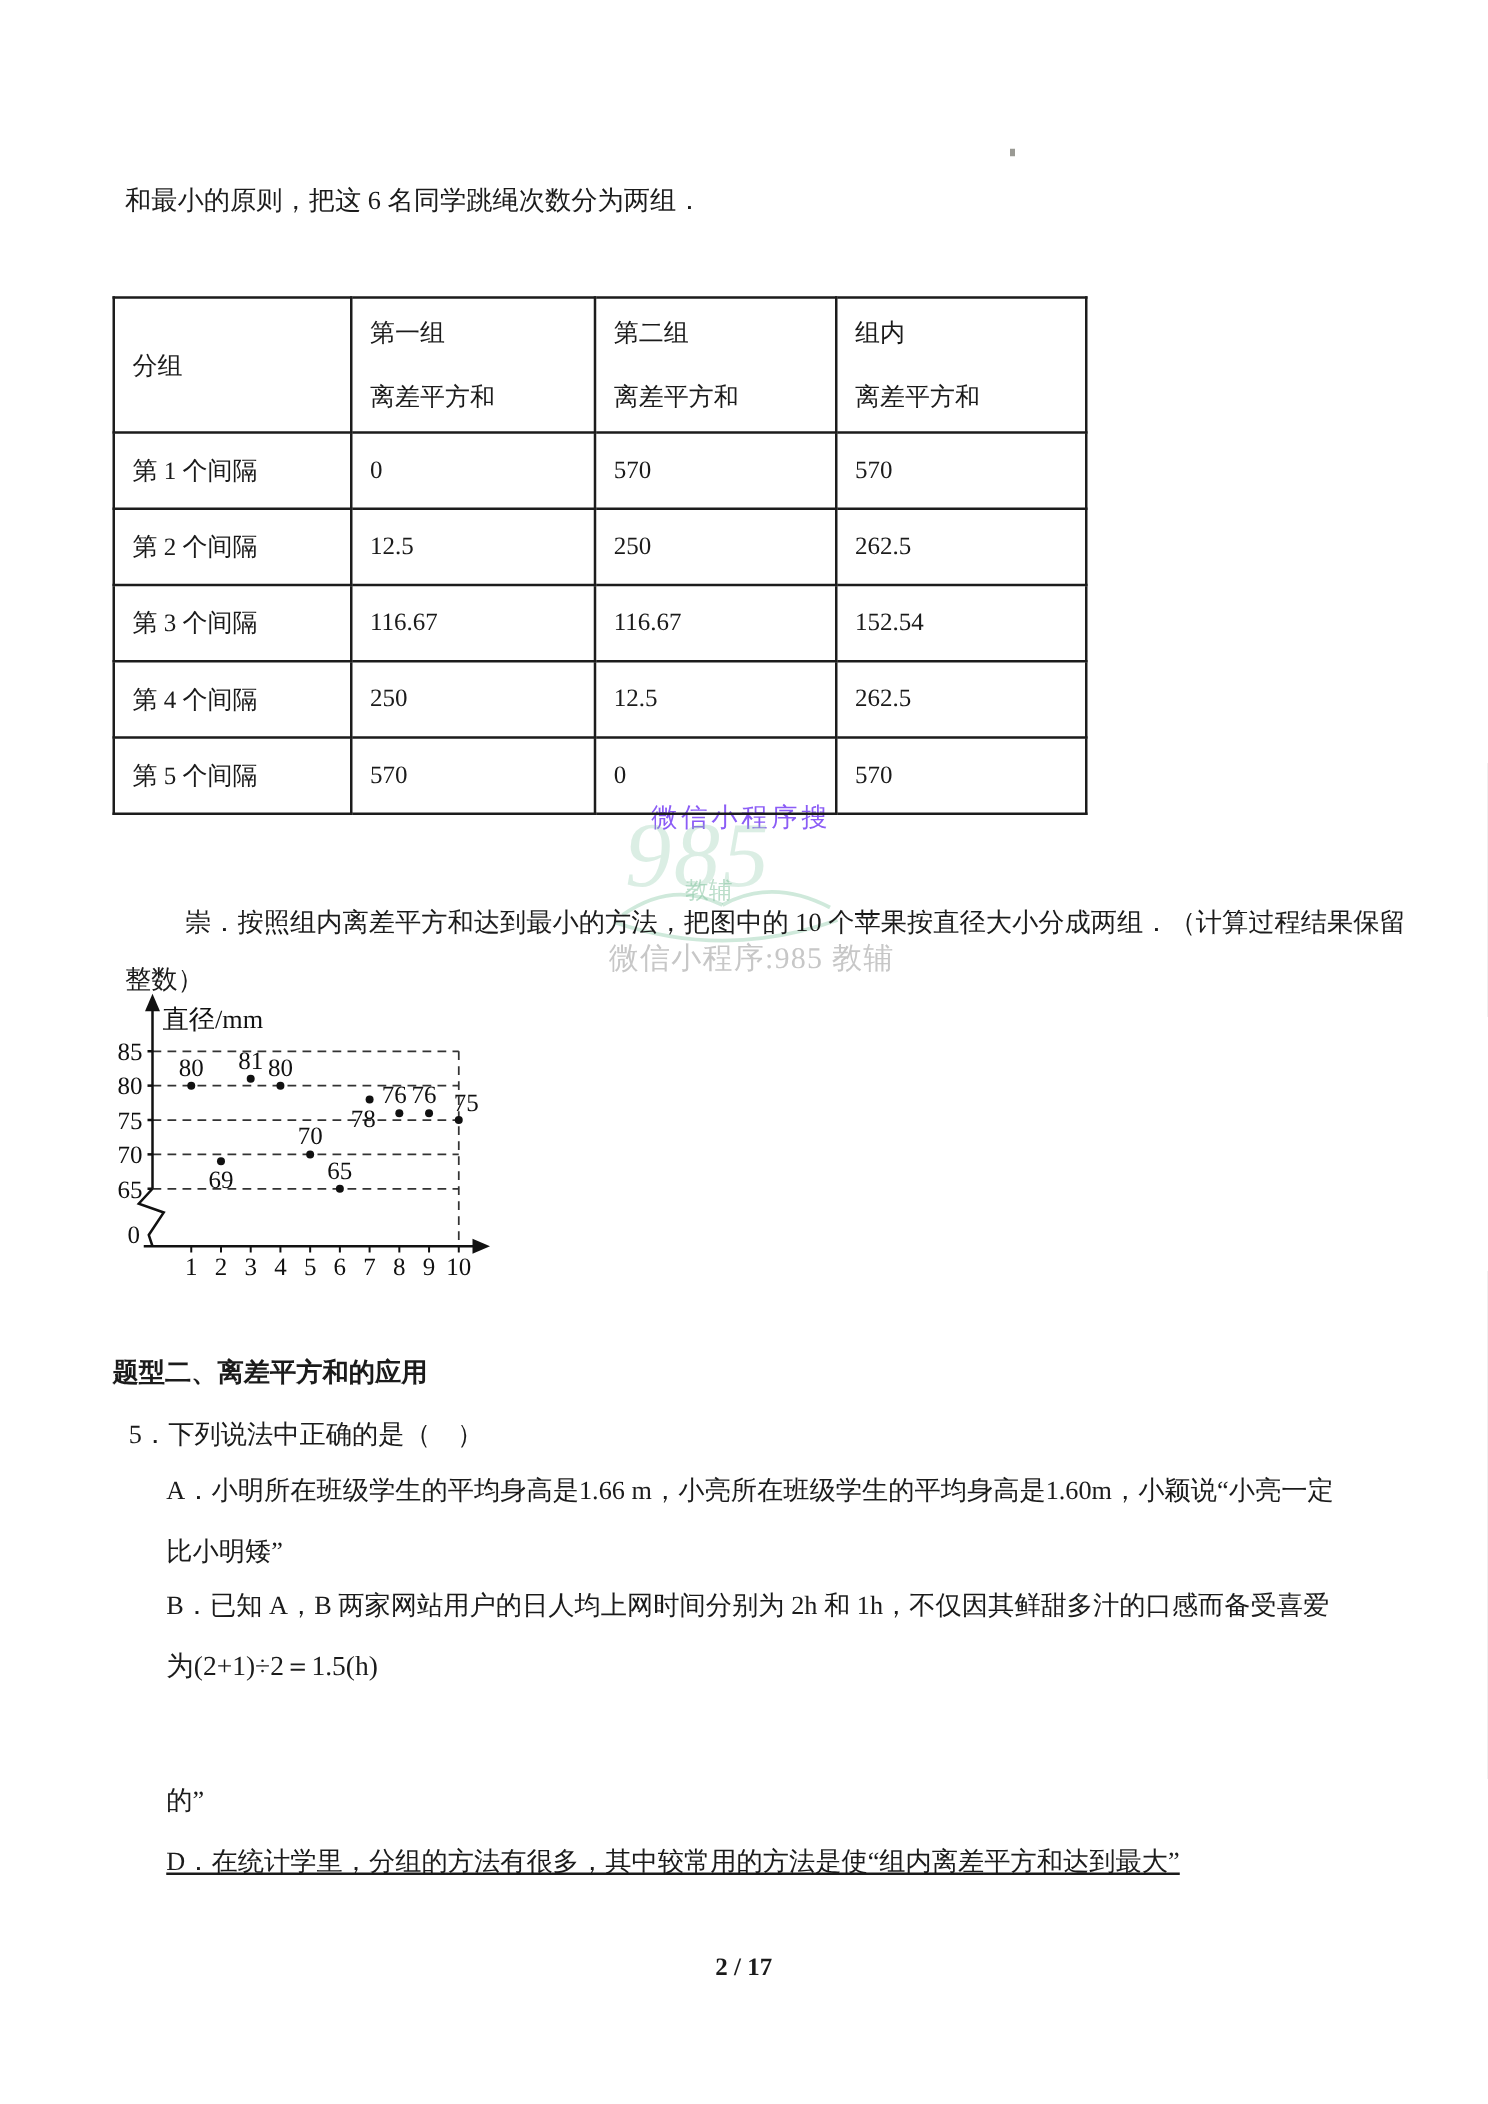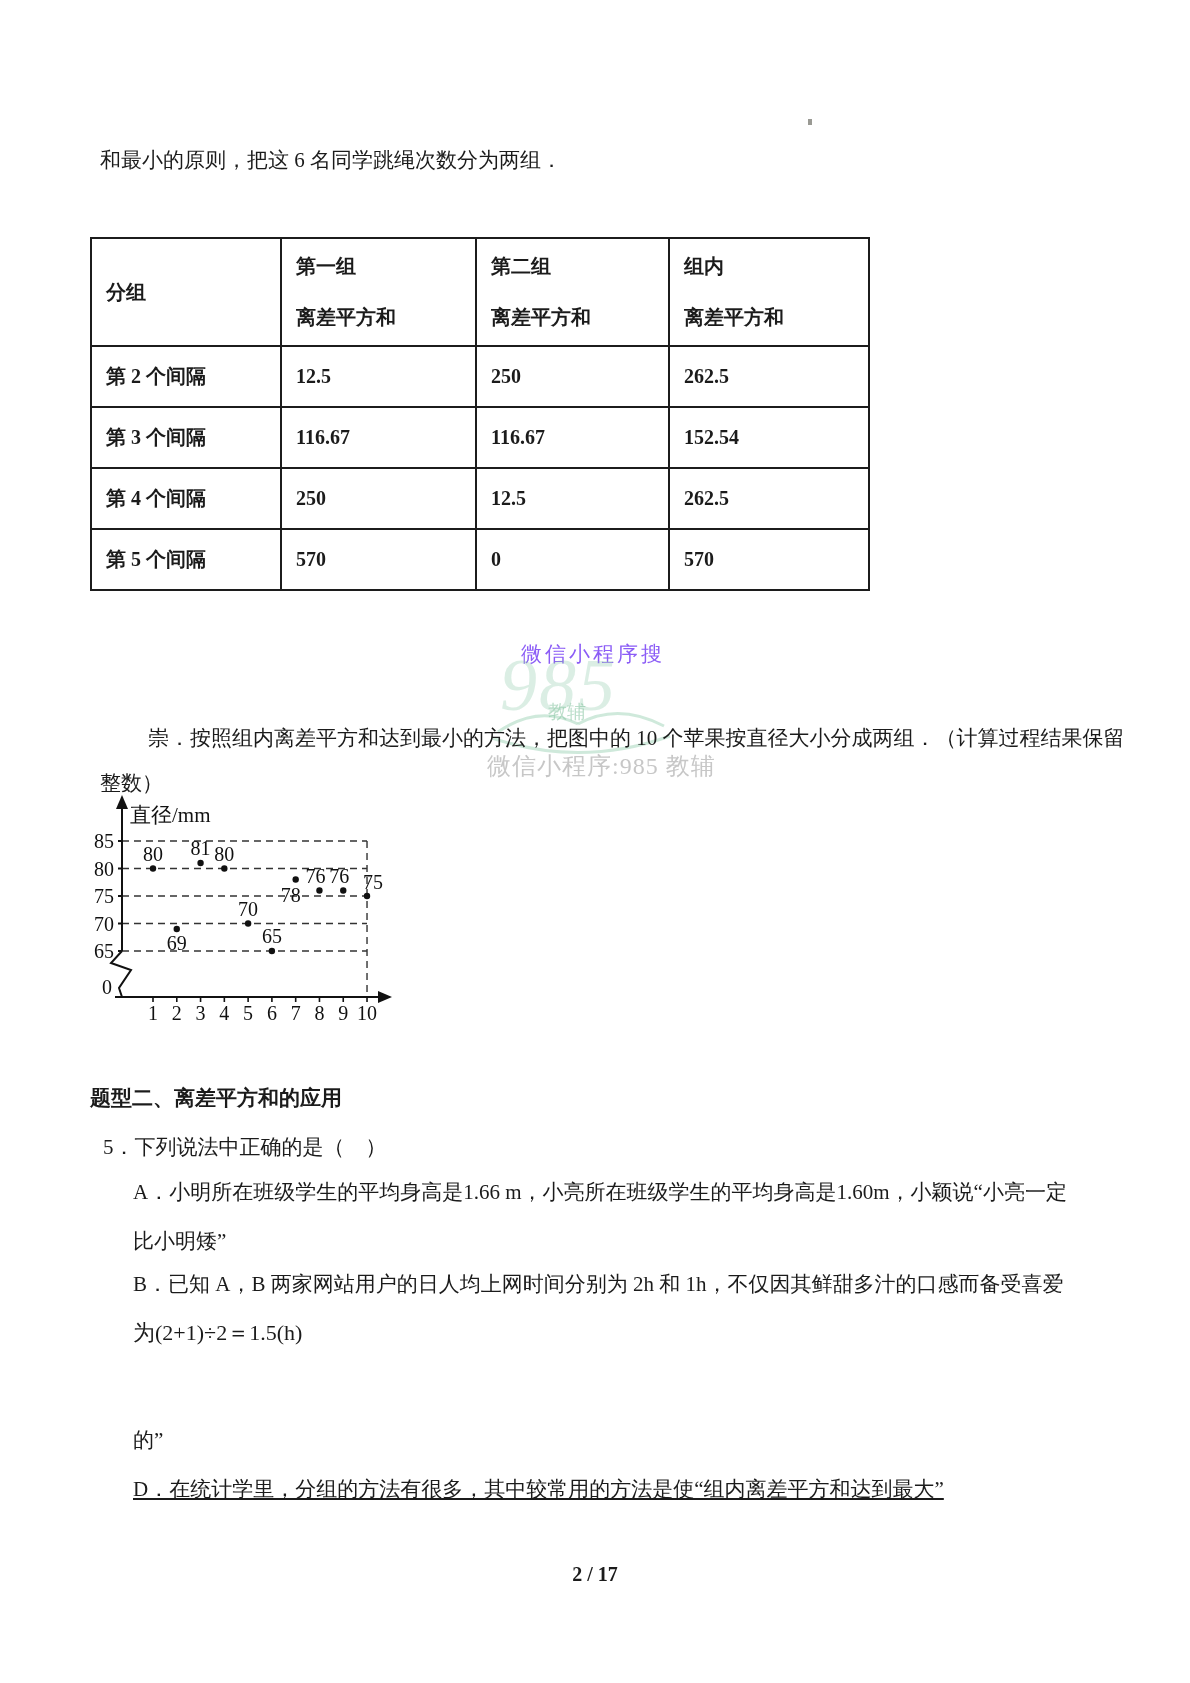--- a/index.html
+++ b/index.html
@@ -10,21 +10,21 @@
   }
   .t{position:absolute; white-space:nowrap; font-size:21px; line-height:24px;text-align:center;}
   .bold{font-weight:bold;}
   .indent2{left:133px;}
   
   .stat-table{
     position:absolute; left:90px; top:237px;
     border-collapse:collapse; table-layout:fixed;
   }
   .stat-table th,.stat-table td{
-    border:2px solid #1c1c1c; font-weight:bold; text-align:left;
+    border:2px solid #1c1c1c; font-weight:normal; text-align:left;
     vertical-align:middle; padding:0 4px 0 14px; font-size:20px; color:#1b1b1b;
   }
   .stat-table th{height:106px;}
   .stat-table td{height:59px;}
   .hdr-line2{margin-top:24px;}
   
   .wm{position:absolute; pointer-events:none;}
   .wm-top{left:521px; top:640px; font-size:21px; letter-spacing:3px; color:#8b5cf6;}
   .wm-985{left:500px; top:648px; font-size:74px; font-style:italic; line-height:74px;
           color:rgba(135,200,165,0.30); letter-spacing:2px;}
@@ -75,20 +75,26 @@
         <div class="hdr-line2">离差平方和</div>
       </th>
       <th>
         <div>第二组</div>
         <div class="hdr-line2">离差平方和</div>
       </th>
       <th>
         <div>组内</div>
         <div class="hdr-line2">离差平方和</div>
       </th>
+    </tr>
+    <tr>
+      <td>第 1 个间隔</td>
+      <td>0</td>
+      <td>570</td>
+      <td>570</td>
     </tr>
     <tr>
       <td>第 2 个间隔</td>
       <td>12.5</td>
       <td>250</td>
       <td>262.5</td>
     </tr>
     <tr>
       <td>第 3 个间隔</td>
       <td>116.67</td>

